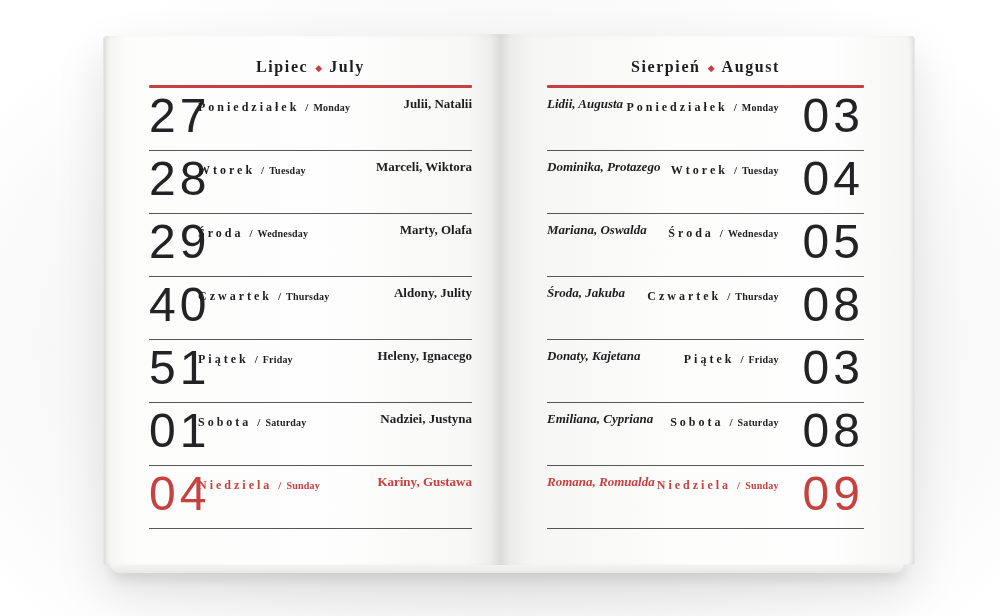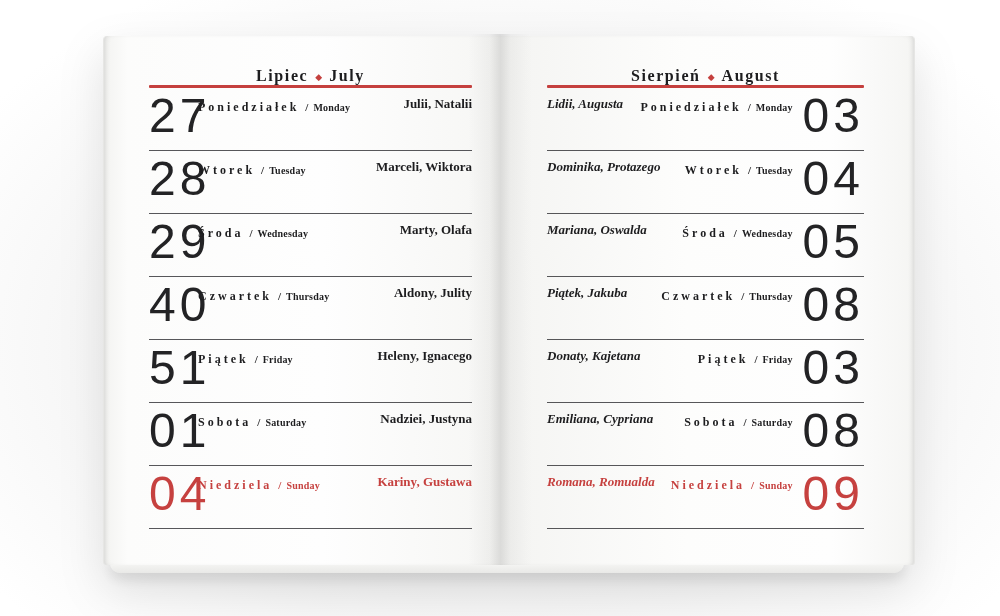--- a/index.html
+++ b/index.html
@@ -45,21 +45,21 @@
       rgba(40,40,40,0.12) 51%,
       rgba(40,40,40,0.045) 66%,
       rgba(0,0,0,0) 100%);
   }
   .content{position:relative;height:100%;}
   .page.left  .content{margin:0 29px 0 45px;}
   .page.right .content{margin:0 50px 0 47px;}
 
   .month-header{
     height:49px;display:flex;align-items:flex-end;justify-content:center;
-    box-sizing:border-box;
+    padding-bottom:9px;box-sizing:border-box;
     font-weight:bold;font-size:16px;letter-spacing:1.6px;color:#1d1d1f;
     white-space:nowrap;
   }
   .month-sep{
     font-size:9px;color:#c5403e;letter-spacing:0;
     margin:0 7px 3px 7px;align-self:flex-end;
   }
   .red-rule{height:3px;background:#c5403e;border-radius:1px;}
 
   .day-row{
@@ -68,21 +68,21 @@
     display:flex;align-items:flex-start;
     color:#1d1d1f;
   }
   .daynum{
     font-family:"Liberation Sans","DejaVu Sans",sans-serif;
     font-weight:400;font-size:48px;line-height:1;
     letter-spacing:4px;margin-top:4px;color:#232325;
     flex-shrink:0;
   }
   .page.left  .daynum{width:49px;}
-  .page.right .daynum{margin-left:10px;text-align:right;}
+  .page.right .daynum{margin-left:24px;text-align:right;}
   .daylabel{margin-top:9px;white-space:nowrap;}
   .day-pl{font-weight:bold;font-size:12px;letter-spacing:3px;}
   .day-sep{font-weight:bold;font-size:11px;margin:0 1px 0 2px;}
   .day-en{font-weight:bold;font-size:10px;letter-spacing:0.2px;}
   .namedays{font-weight:bold;font-size:13px;margin-top:8px;white-space:nowrap;}
   .page.left  .namedays{margin-left:auto;}
   .page.right .namedays{margin-right:auto;font-style:italic;}
   .page.right .daylabel{margin-left:auto;}
 
   .day-row.sunday,
@@ -159,21 +159,21 @@
         <span class="namedays">Dominika, Protazego</span>
         <span class="daylabel"><span class="day-pl">Wtorek</span> <span class="day-sep">/</span> <span class="day-en">Tuesday</span></span>
         <span class="daynum">04</span>
       </div>
       <div class="day-row">
         <span class="namedays">Mariana, Oswalda</span>
         <span class="daylabel"><span class="day-pl">Środa</span> <span class="day-sep">/</span> <span class="day-en">Wednesday</span></span>
         <span class="daynum">05</span>
       </div>
       <div class="day-row">
-        <span class="namedays">Piątek, Jakuba</span>
+        <span class="namedays">Środa, Jakuba</span>
         <span class="daylabel"><span class="day-pl">Czwartek</span> <span class="day-sep">/</span> <span class="day-en">Thursday</span></span>
         <span class="daynum">08</span>
       </div>
       <div class="day-row">
         <span class="namedays">Donaty, Kajetana</span>
         <span class="daylabel"><span class="day-pl">Piątek</span> <span class="day-sep">/</span> <span class="day-en">Friday</span></span>
         <span class="daynum">03</span>
       </div>
       <div class="day-row">
         <span class="namedays">Emiliana, Cypriana</span>

